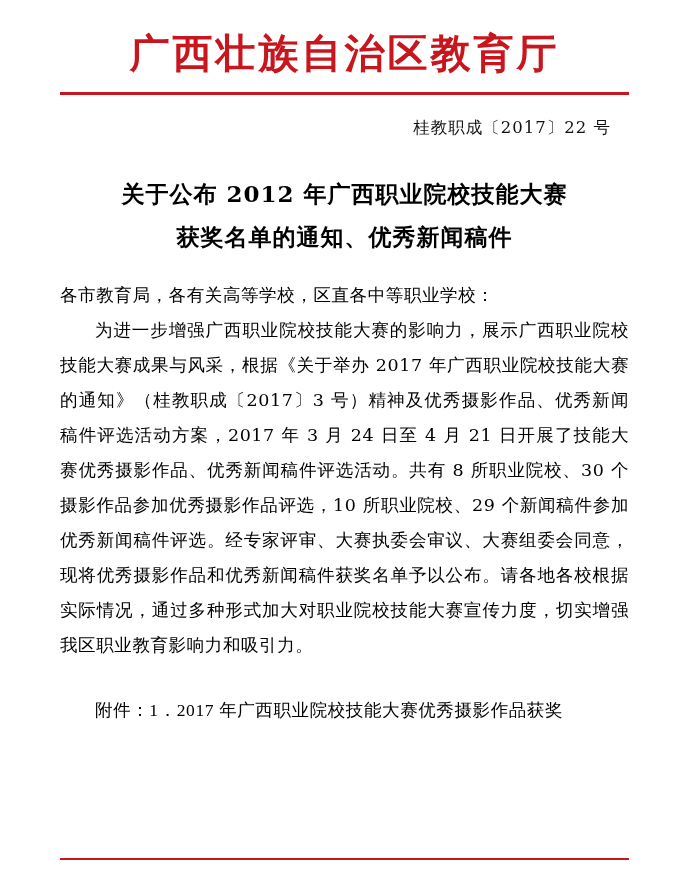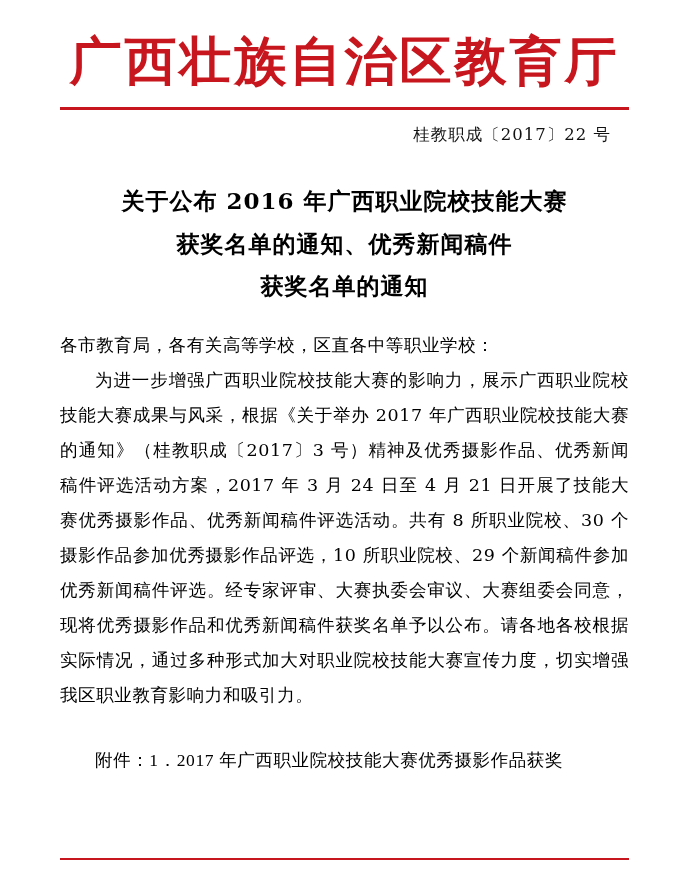--- a/index.html
+++ b/index.html
@@ -24,33 +24,33 @@
   }
   
   .doc-header {
     padding-top: 28px;
     text-align: center;
   }
   .org-title {
     color: #c7161d;
     font-family: "DejaVu Serif", "Liberation Serif", serif;
     font-weight: bold;
-    font-size: 52px;
+    font-size: 40px;
     letter-spacing: 3px;
     line-height: 1.25;
     white-space: nowrap;
   }
   .red-rule-top {
     margin-top: 14px;
     height: 3px;
     background: #c7161d;
     width: 100%;
   }
   .doc-number {
-    margin-top: 14px;
+    margin-top: 22px;
     text-align: right;
     font-size: 16.5px;
     letter-spacing: 1px;
     color: #111;
     padding-right: 18px;
   }
   
   .doc-title {
     margin-top: 34px;
     text-align: center;
@@ -108,23 +108,22 @@
 
 <div class="page">
 
   <div class="doc-header">
     <div class="org-title">广西壮族自治区教育厅</div>
     <div class="red-rule-top"></div>
     <div class="doc-number">桂教职成〔2017〕22 号</div>
   </div>
 
   <div class="doc-title">
-    <div>关于公布 2016 年广西职业院校技能大赛</div>
+    <div>关于公布 2012 年广西职业院校技能大赛</div>
     <div>获奖名单的通知、优秀新闻稿件</div>
-    <div>获奖名单的通知</div>
   </div>
 
   <div class="doc-body">
     <p class="salutation">各市教育局，各有关高等学校，区直各中等职业学校：</p>
     <p class="para">为进一步增强广西职业院校技能大赛的影响力，展示广西职业院校技能大赛成果与风采，根据《关于举办 2017 年广西职业院校技能大赛的通知》（桂教职成〔2017〕3 号）精神及优秀摄影作品、优秀新闻稿件评选活动方案，2017 年 3 月 24 日至 4 月 21 日开展了技能大赛优秀摄影作品、优秀新闻稿件评选活动。共有 8 所职业院校、30 个摄影作品参加优秀摄影作品评选，10 所职业院校、29 个新闻稿件参加优秀新闻稿件评选。经专家评审、大赛执委会审议、大赛组委会同意，现将优秀摄影作品和优秀新闻稿件获奖名单予以公布。请各地各校根据实际情况，通过多种形式加大对职业院校技能大赛宣传力度，切实增强我区职业教育影响力和吸引力。</p>
 
     <div class="attach">
       <span>附件：</span><span>1．</span><span>2017 年广西职业院校技能大赛优秀摄影作品获奖</span>
     </div>
   </div>

